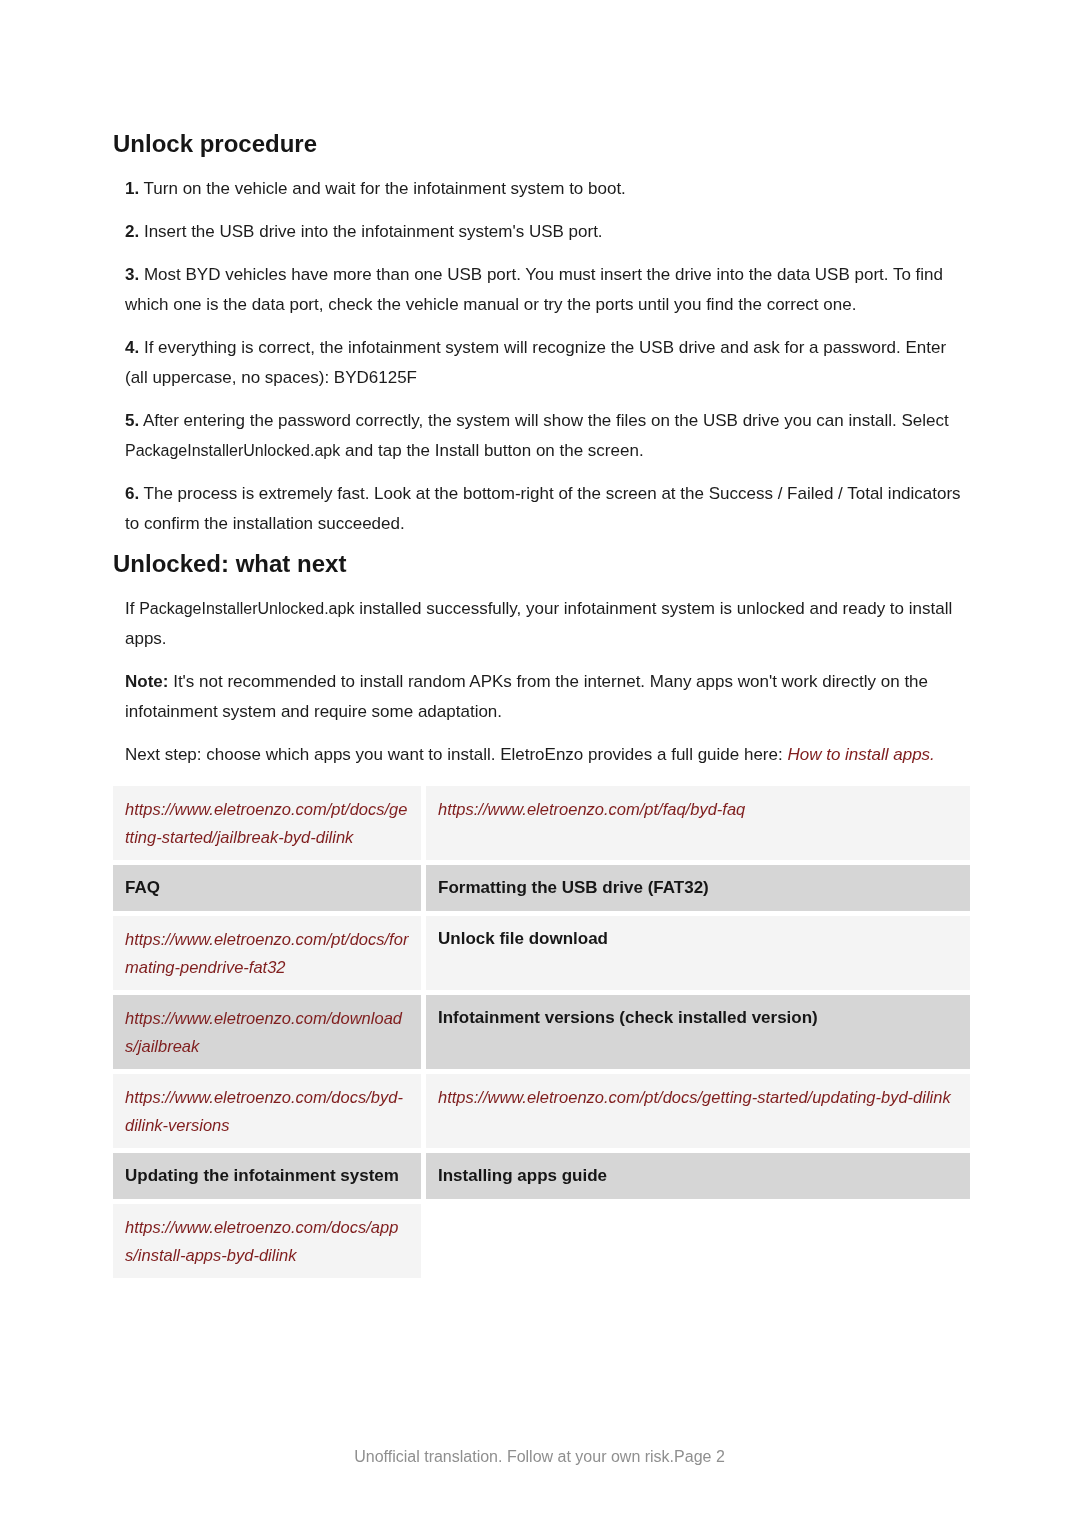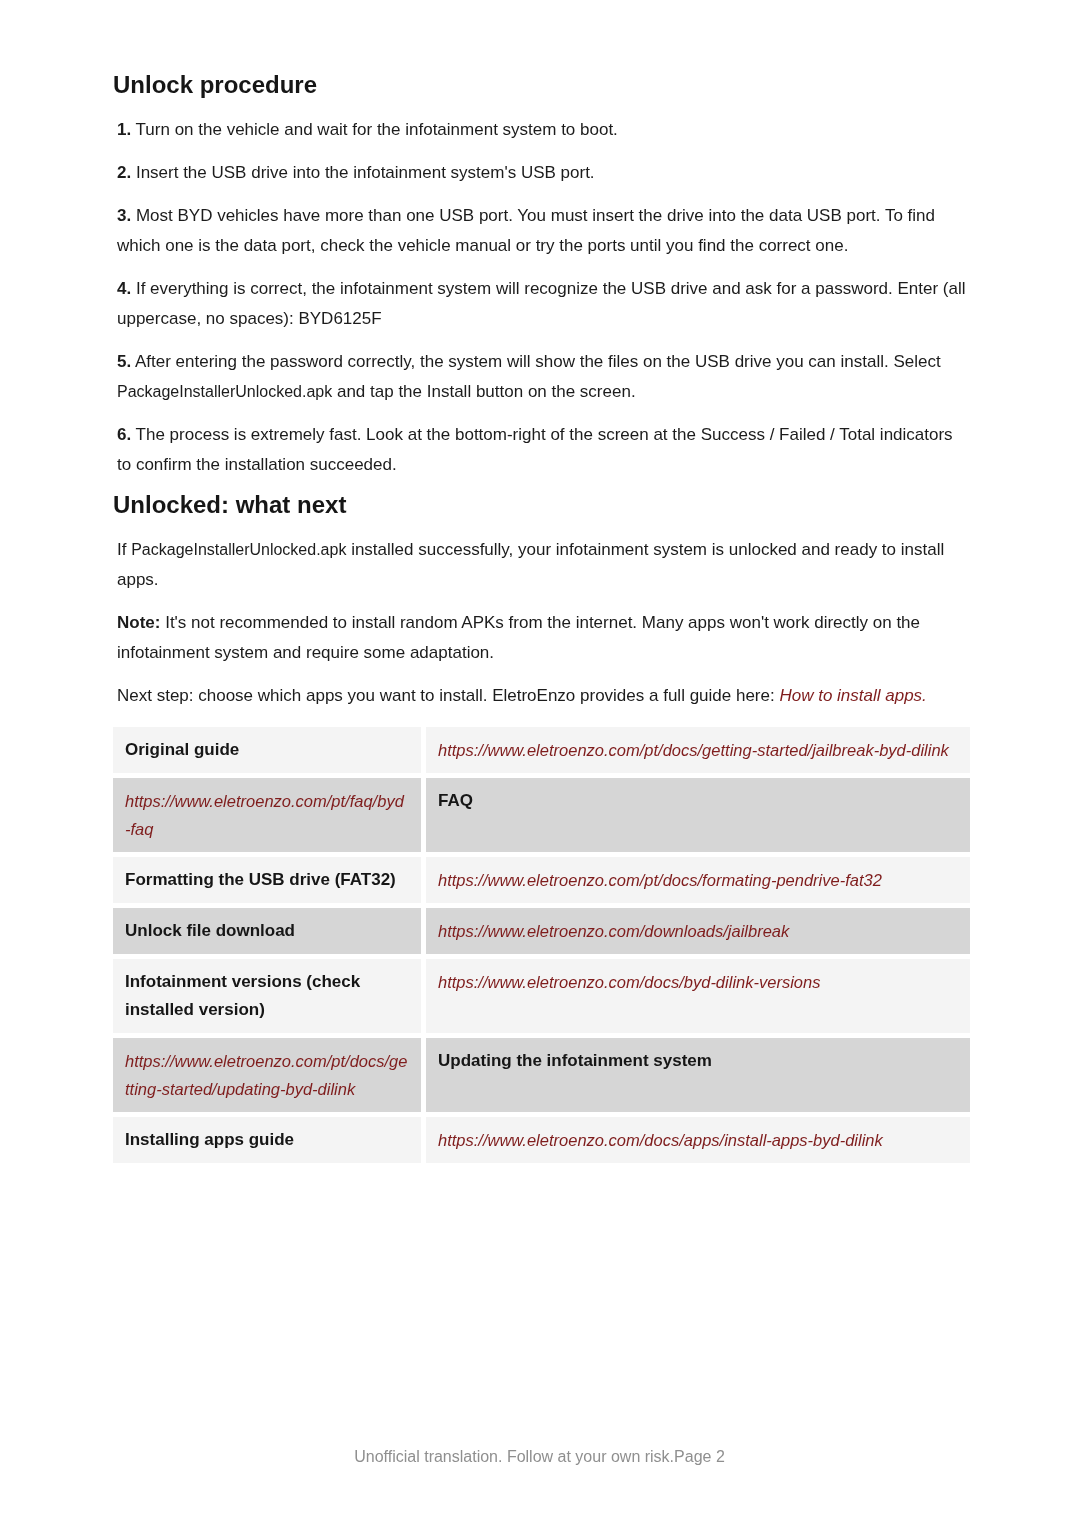--- a/index.html
+++ b/index.html
@@ -7,36 +7,36 @@
     width: 1080px; height: 1527px;
     background: #ffffff;
     position: relative;
     overflow: hidden;
     font-family: "Liberation Sans", sans-serif;
     color: #1c1c1c;
     -webkit-font-smoothing: antialiased;
   }
   .page {
     position: absolute;
-    top: 0; left: 113px; right: 110px;
-    padding-top: 71px;
+    top: 16px; left: 113px; right: 110px;
+    padding-top: 114px;
   }
   h1 {
     font-size: 24px;
     line-height: 28px;
     font-weight: bold;
     margin: 0;
     color: #161616;
   }
   h1.whatnext { margin-top: 11px; }
   h1.links { margin-top: 56px; }
   p {
     font-size: 17px;
     line-height: 30px;
-    margin: 13px 0 0 4px;
+    margin: 13px 0 0 12px;
   }
   p.first-after-h1 { margin-top: 16px; }
   b.stepnum, b.note-label { font-weight: bold; }
   .mono {
     font-family: Liberation Sans, sans-serif;
     font-size: 16px;
   }
   a.textlink, .cell.url a {
     color: #7f1d1d;
     text-decoration: none;
@@ -96,21 +96,20 @@
 
   <p class="first-after-h1"><span>If </span><span class="mono">PackageInstallerUnlocked.apk</span><span> installed successfully, your infotainment system is unlocked and ready to install apps.</span></p>
 
   <p><b class="note-label">Note:</b><span> It's not recommended to install random APKs from the internet. Many apps won't work directly on the infotainment system and require some adaptation.</span></p>
 
   <p><span>Next step: choose which apps you want to install. EletroEnzo provides a full guide here: </span><a class="textlink">How to install apps.</a></p>
 
 
   <div class="linktable">
 
-    <div class="cell label">Original guide</div>
     <div class="cell url"><a>https://www.eletroenzo.com/pt/docs/getting-started/jailbreak-byd-dilink</a></div>
 
     <div class="cell url"><a>https://www.eletroenzo.com/pt/faq/byd-faq</a></div>
     <div class="cell label">FAQ</div>
 
     <div class="cell label">Formatting the USB drive (FAT32)</div>
     <div class="cell url"><a>https://www.eletroenzo.com/pt/docs/formating-pendrive-fat32</a></div>
 
     <div class="cell label">Unlock file download</div>
     <div class="cell url"><a>https://www.eletroenzo.com/downloads/jailbreak</a></div>

